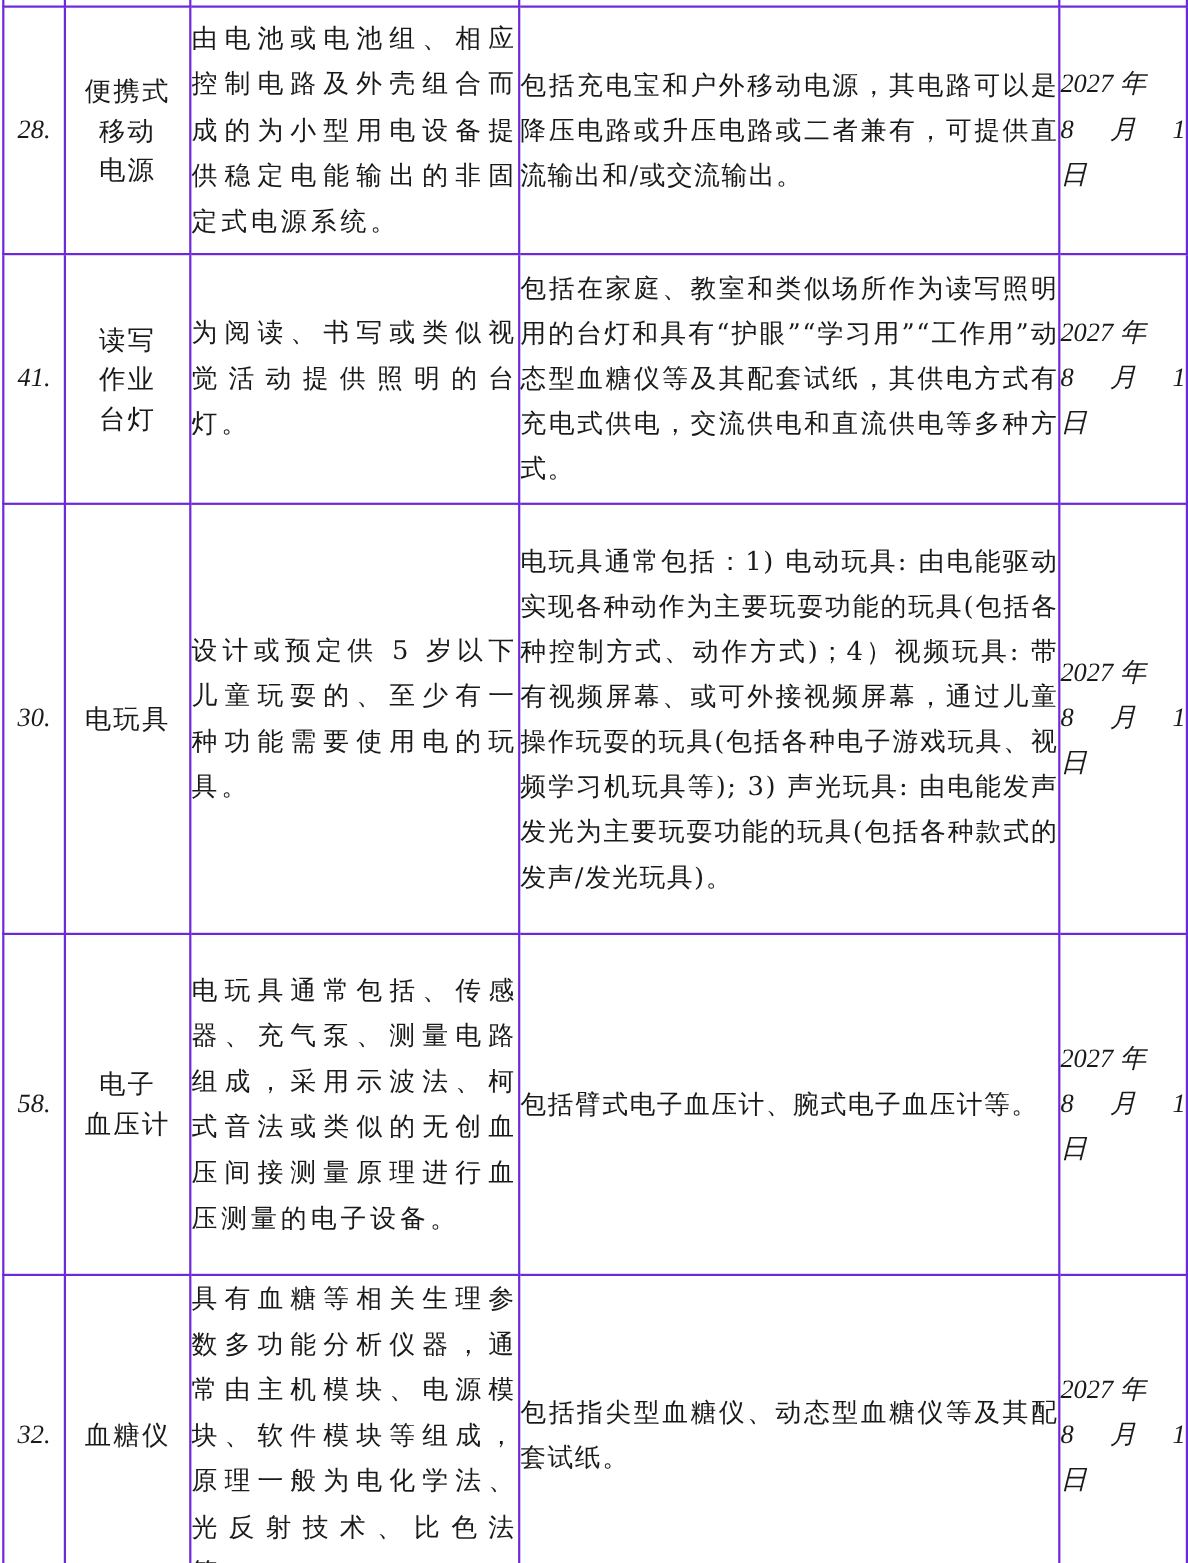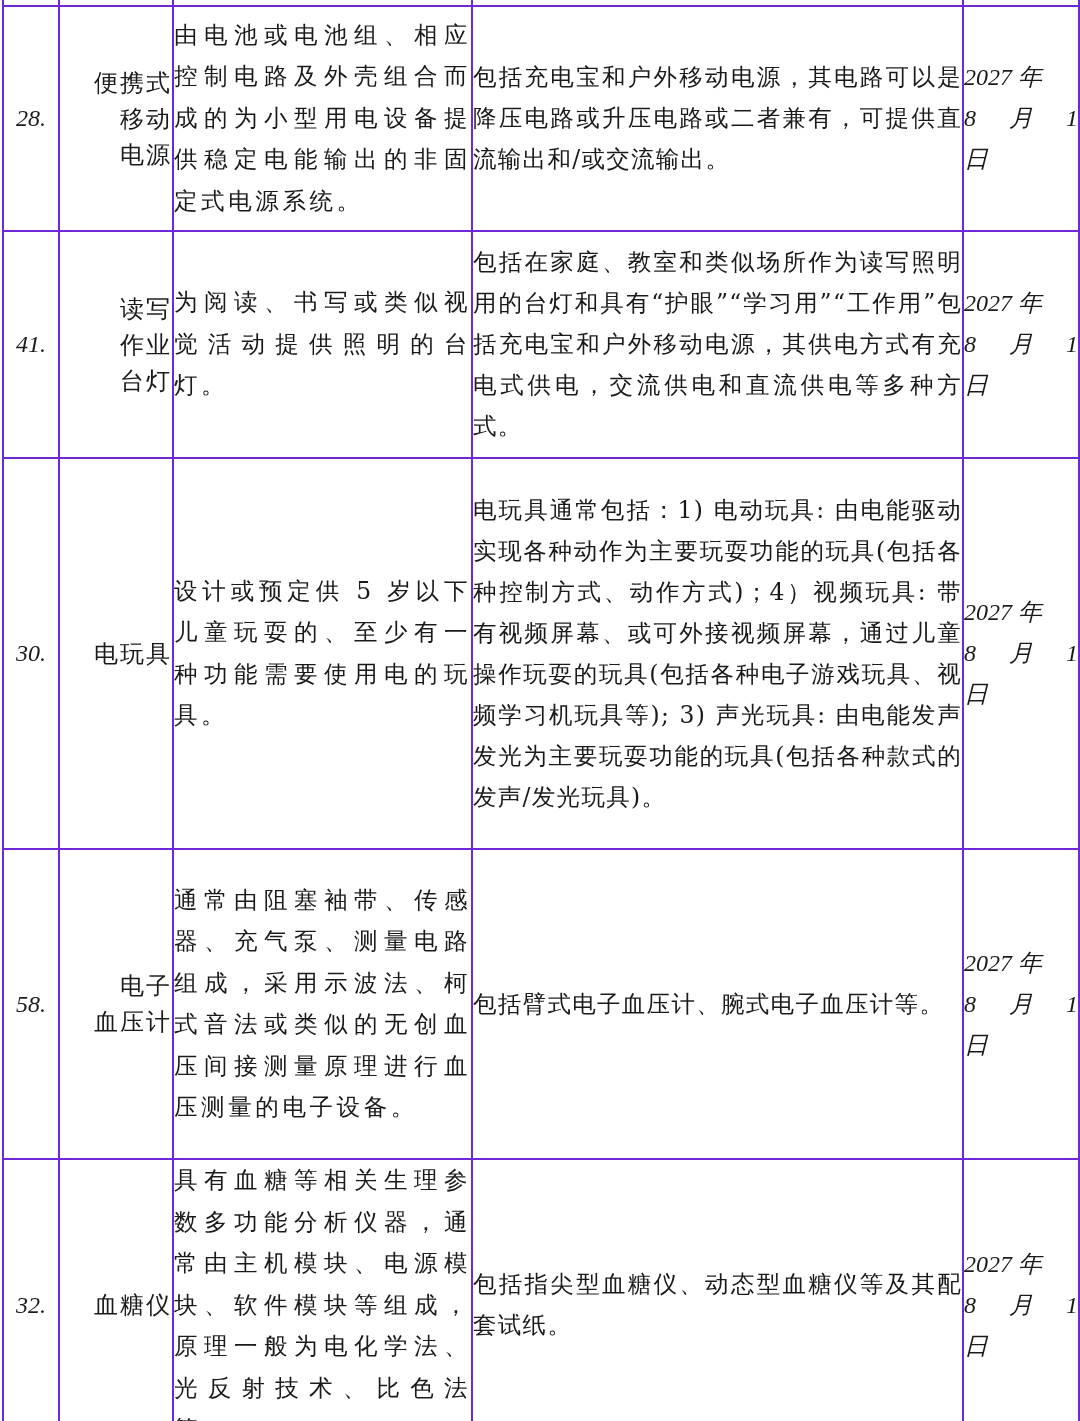--- a/index.html
+++ b/index.html
@@ -9,21 +9,21 @@
   table.catalog { position: absolute; left: 2px; top: -4px; border-collapse: collapse;
                   table-layout: fixed; width: 1076px; }
   table.catalog td { border: 2px solid #6d28d9; padding: 0; vertical-align: middle; }
   col.c-no   { width: 56px; }
   col.c-name { width: 114px; }
   col.c-def  { width: 299px; }
   col.c-desc { width: 491px; }
   col.c-date { width: 116px; }
   tr.top-stub td { height: 7px; }
   .no { font-family: "Liberation Serif", serif; font-size: 24px; text-align: center; letter-spacing: 0; font-style: italic; }
-  .name { font-size: 24px; text-align: right; line-height: 36px; letter-spacing: 2px; }
+  .name { font-size: 24px; text-align: center; line-height: 36px; letter-spacing: 2px; }
   .def { font-size: 23.5px; line-height: 41.5px; padding: 0 10px 0 14px; text-align: justify;
          text-align-last: left; letter-spacing: 3.6px; word-break: break-all; }
   .desc { font-size: 23.5px; line-height: 41px; padding: 0 8px 0 12px; text-align: justify;
           letter-spacing: 1.3px; word-break: break-all; border-radius: 17px; }
   .date { font-family: "Liberation Serif", serif; font-size: 24px; line-height: 41px;
           padding: 0 6px 0 12px; word-break: break-all; font-style: italic; }
   .date .l2 { display: flex; justify-content: space-between; }
   tr.r28 td { height: 223px; }
   tr.r29 td { height: 225px; }
   tr.r30 td { height: 389px; }
@@ -72,21 +72,21 @@
       </tr>
 
       <tr class="r29">
         <td class="no">41.</td>
         <td class="name">
           <div>读写</div>
           <div>作业</div>
           <div>台灯</div>
         </td>
         <td class="def">为阅读、书写或类似视觉活动提供照明的台灯。</td>
-        <td class="desc">包括在家庭、教室和类似场所作为读写照明用的台灯和具有“护眼”“学习用”“工作用”包括充电宝和户外移动电源，其供电方式有充电式供电，交流供电和直流供电等多种方式。</td>
+        <td class="desc">包括在家庭、教室和类似场所作为读写照明用的台灯和具有“护眼”“学习用”“工作用”动态型血糖仪等及其配套试纸，其供电方式有充电式供电，交流供电和直流供电等多种方式。</td>
         <td class="date">
           <div>2027 年</div>
           <div class="l2">
             <span>8</span>
             <span>月</span>
             <span>1</span>
           </div>
           <div>日</div>
         </td>
       </tr>
@@ -108,21 +108,21 @@
           <div>日</div>
         </td>
       </tr>
 
       <tr class="r31">
         <td class="no">58.</td>
         <td class="name">
           <div>电子</div>
           <div>血压计</div>
         </td>
-        <td class="def">通常由阻塞袖带、传感器、充气泵、测量电路组成，采用示波法、柯式音法或类似的无创血压间接测量原理进行血压测量的电子设备。</td>
+        <td class="def">电玩具通常包括、传感器、充气泵、测量电路组成，采用示波法、柯式音法或类似的无创血压间接测量原理进行血压测量的电子设备。</td>
         <td class="desc">包括臂式电子血压计、腕式电子血压计等。</td>
         <td class="date">
           <div>2027 年</div>
           <div class="l2">
             <span>8</span>
             <span>月</span>
             <span>1</span>
           </div>
           <div>日</div>
         </td>

